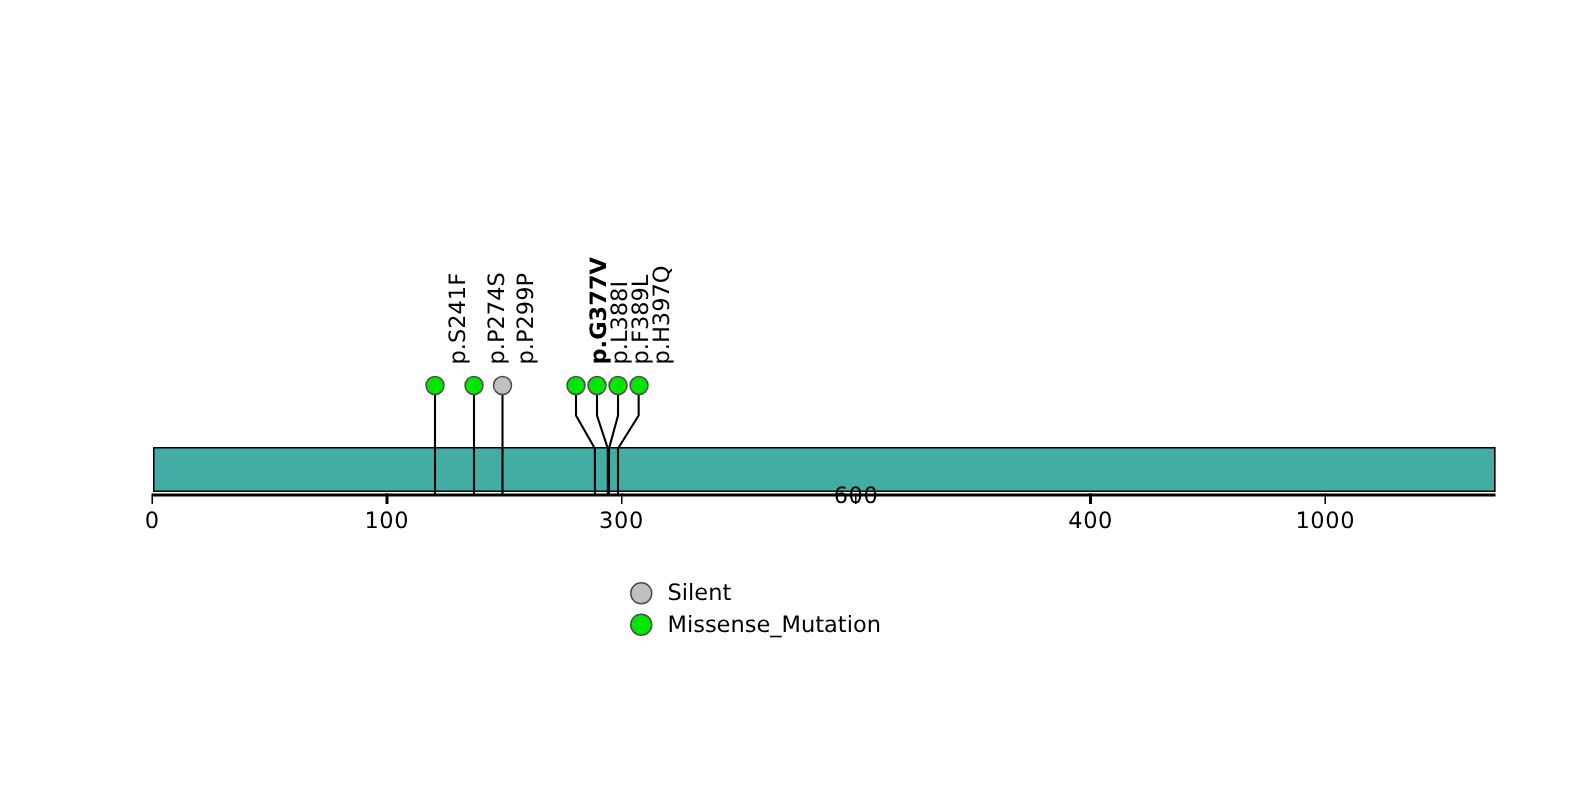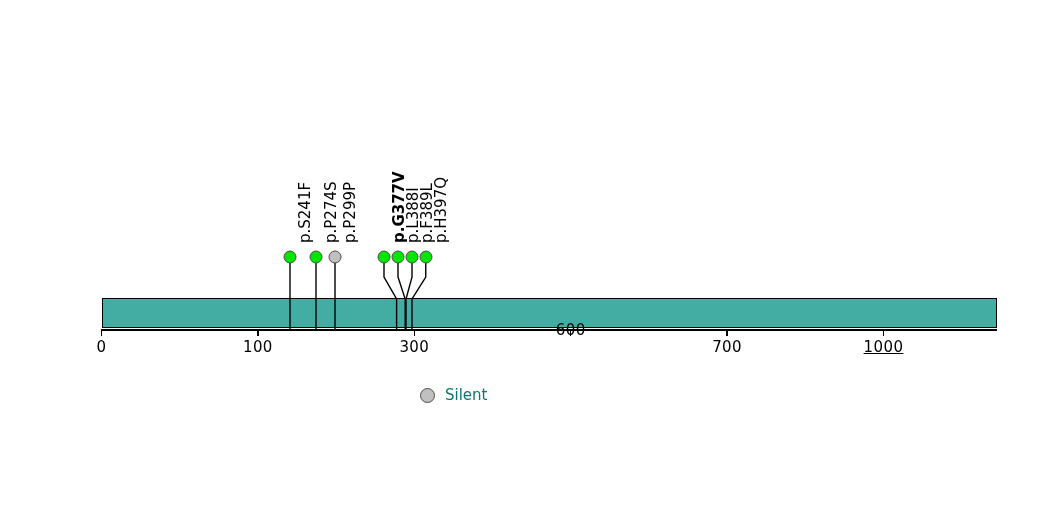--- a/index.html
+++ b/index.html
@@ -87,21 +87,21 @@
   .legend-swatch {
     width: 15px;
     height: 15px;
     border-radius: 50%;
     box-sizing: border-box;
     border: 1px solid #4d4d4d;
     flex: 0 0 auto;
   }
   .legend-text {
     font-size: 15px;
-    color: #0f766e;
+    color: #000000;
     line-height: 1;
   }
 </style>
 </head>
 <body>
 
 <div id="canvas">
 
   <div class="protein-bar" id="protein-bar" style="left: 101.5px; top: 298px; width: 895.39px; height: 30px; background: rgb(67, 173, 164); border-color: rgb(0, 0, 0);"></div>
 
@@ -109,23 +109,23 @@
   <div id="axis-ticks">
       <div class="axis-tick" style="left: 100.75px; top: 329px; height: 7px;"></div>
       <div class="axis-tick-label" style="left: 101.5px; top: 338px;">0</div>
       <div class="axis-tick" style="left: 257.15px; top: 329px; height: 7px;"></div>
       <div class="axis-tick-label" style="left: 257.9px; top: 338px;">100</div>
       <div class="axis-tick" style="left: 413.55px; top: 329px; height: 7px;"></div>
       <div class="axis-tick-label" style="left: 414.3px; top: 338px;">300</div>
       <div class="axis-tick" style="left: 569.95px; top: 329px; height: 7px;"></div>
       <div class="axis-tick-label" style="left: 570.7px; top: 321px;">600</div>
       <div class="axis-tick" style="left: 726.35px; top: 329px; height: 7px;"></div>
-      <div class="axis-tick-label" style="left: 727.1px; top: 338px;">700</div>
+      <div class="axis-tick-label" style="left: 727.1px; top: 338px;">400</div>
       <div class="axis-tick" style="left: 882.75px; top: 329px; height: 7px;"></div>
-      <div class="axis-tick-label" style="left: 883.5px; top: 338px; text-decoration: underline;">1000</div>
+      <div class="axis-tick-label" style="left: 883.5px; top: 338px;">1000</div>
     </div>
 
   <div id="lollipops">
       <svg class="stem" width="40" height="73" style="left: 269.962px; top: 257px;">
         <path d="M 20 0 L 20 73"></path>
       </svg>
       <div class="lolli-head" style="left: 289.962px; top: 257px; background: rgb(0, 230, 0);"></div>
       <div class="lolli-label" style="left: 295.962px; top: 243px;">p.S241F</div>
       <svg class="stem" width="40" height="73" style="left: 295.768px; top: 257px;">
         <path d="M 20 0 L 20 73"></path>
@@ -157,15 +157,19 @@
       </svg>
       <div class="lolli-head" style="left: 425.721px; top: 257px; background: rgb(0, 230, 0);"></div>
       <div class="lolli-label" style="left: 431.721px; top: 243px;">p.H397Q</div>
     </div>
 
   <div class="legend" id="legend" style="left: 420px; top: 388px; width: 300px; height: 50px;">
       <div class="legend-row" style="left: 0px; top: 0px;">
         <span class="legend-swatch" style="background: rgb(192, 192, 192);"></span>
         <span class="legend-text">Silent</span>
       </div>
+      <div class="legend-row" style="left: 0px; top: 21px;">
+        <span class="legend-swatch" style="background: rgb(0, 230, 0);"></span>
+        <span class="legend-text">Missense_Mutation</span>
+      </div>
     </div>
 
 </div>
 
 </body></html>

